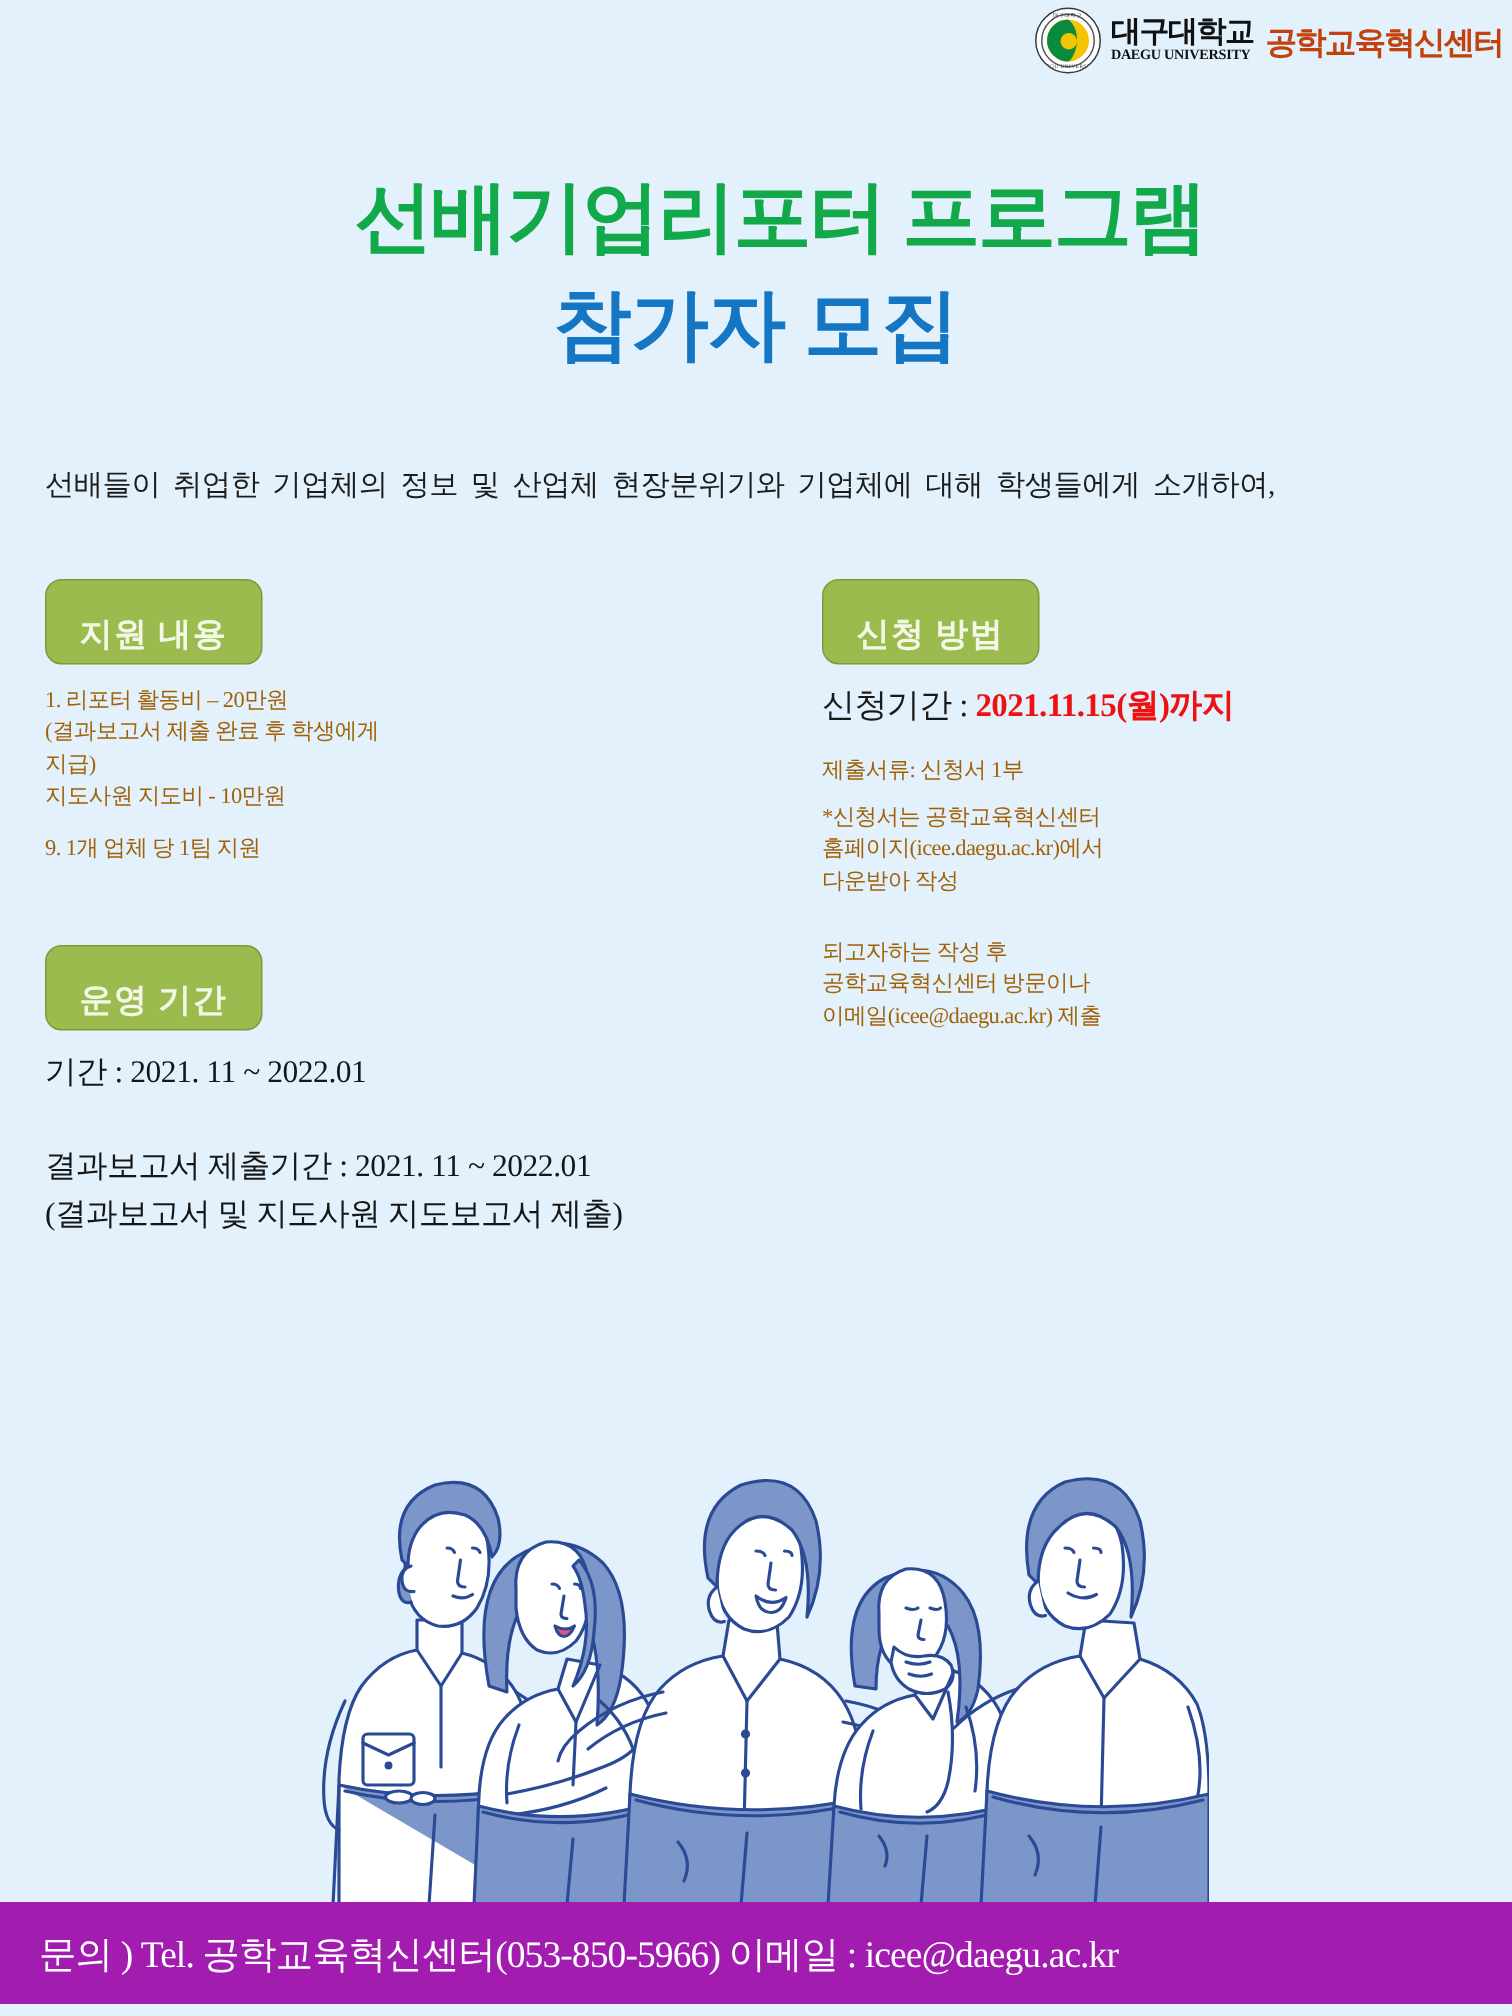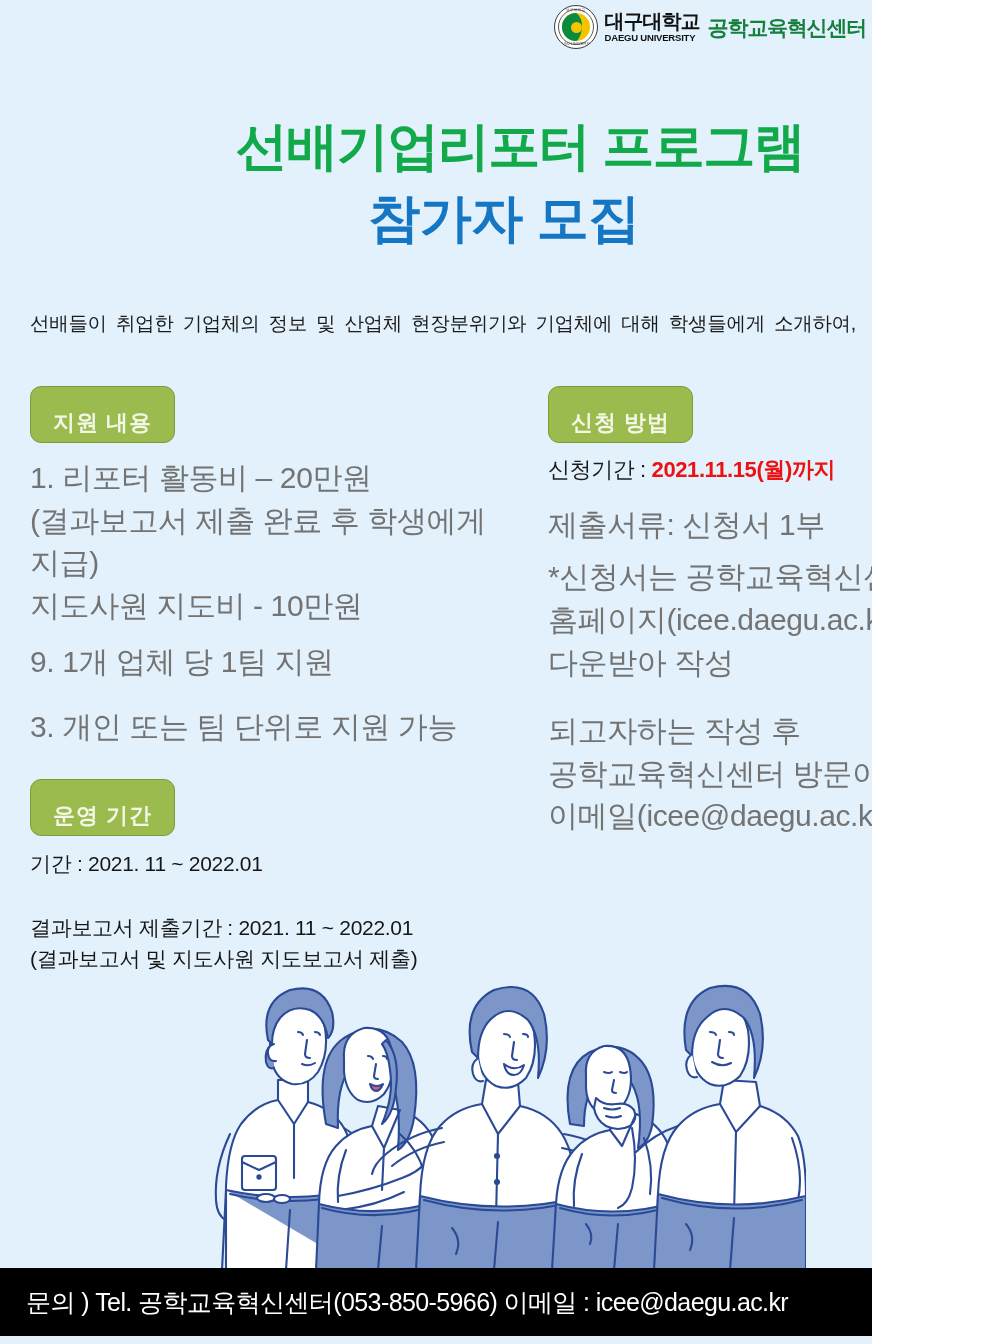--- a/index.html
+++ b/index.html
@@ -3,25 +3,25 @@
 <meta charset="utf-8">
 <title>선배기업리포터 프로그램 참가자 모집</title>
 <style>
   html, body {
     margin: 0;
     padding: 0;
     background: #ffffff;
   }
   #poster {
     position: relative;
-    width: 872px;
+    width: 1008px;
     height: 1344px;
     background: #e2f1fb;
     overflow: hidden;
-    font-family: Liberation Sans, sans-serif;
+    font-family: Liberation Serif, serif;
     color: #1a1a1a;
   }
 
   
   .logo-bar {
     position: absolute;
     top: 4px;
     right: 6px;
     display: flex;
     align-items: center;
@@ -97,21 +97,21 @@
   .logo-en {
     font-size: 9.5px;
     font-weight: bold;
     color: #111;
     letter-spacing: -0.2px;
     margin-top: 2px;
   }
   .logo-center {
     font-size: 21px;
     font-weight: bold;
-    color: #15803d;
+    color: #c2410c;
     letter-spacing: -1.2px;
     padding-bottom: 1px;
   }
 
   
   .title1 {
     position: absolute;
     top: 118px;
     left: 16px;
     width: 1008px;
@@ -172,23 +172,23 @@
     width: 500px;
   }
   .col-right {
     position: absolute;
     left: 548px;
     top: 386px;
     width: 440px;
   }
 
   .body-txt {
-    font-size: 30px;
+    font-size: 15px;
     line-height: 1.42;
-    color: #737373;
+    color: #a16207;
     letter-spacing: -0.4px;
     white-space: pre-line;
   }
   .gap-s  { height: 10px; }
   .gap-m  { height: 18px; }
   .gap-l  { height: 26px; }
 
   .list-block { margin-top: 14px; }
   .li { margin-bottom: 4px; }
 
@@ -222,21 +222,21 @@
     height: 342px;
   }
 
   
   .footer {
     position: absolute;
     left: 0;
     bottom: 8px;
     width: 1008px;
     height: 68px;
-    background: #000000;
+    background: #a21caf;
     display: flex;
     align-items: center;
   }
   .footer-txt {
     color: #ffffff;
     font-size: 25px;
     letter-spacing: -0.6px;
     padding-left: 26px;
     white-space: nowrap;
   }
@@ -283,21 +283,20 @@
     <div class="badge">지원 내용</div>
 
     <div class="list-block">
       <div class="body-txt li">1.  리포터 활동비 – 20만원
  (결과보고서 제출 완료 후 학생에게
 지급)
  지도사원 지도비 - 10만원</div>
       <div class="gap-s"></div>
       <div class="body-txt li">9.  1개 업체 당 1팀 지원</div>
       <div class="gap-m"></div>
-      <div class="body-txt li">3. 개인 또는 팀 단위로 지원 가능</div>
     </div>
 
     <div class="op-title-wrap">
       <div class="badge">운영 기간</div>
       <div class="op-body">기간 : 2021. 11 ~ 2022.01
 
 결과보고서 제출기간 : 2021. 11 ~ 2022.01
  (결과보고서 및 지도사원 지도보고서 제출)</div>
     </div>
   </div>

